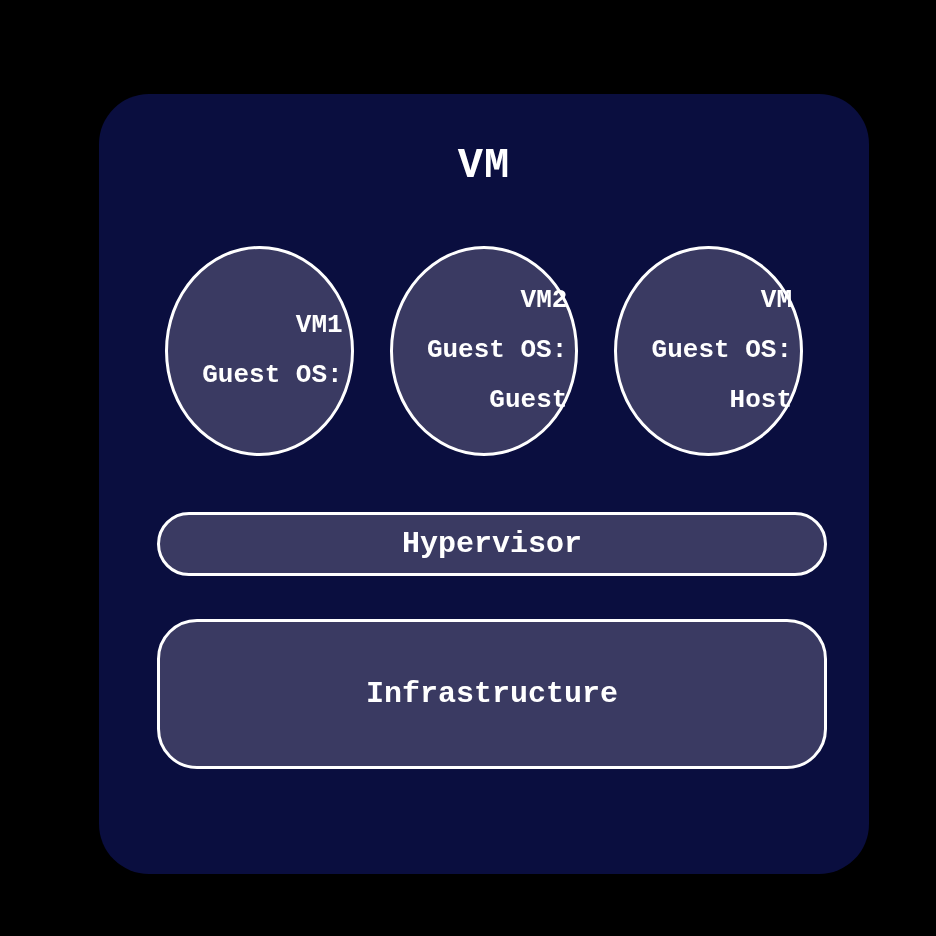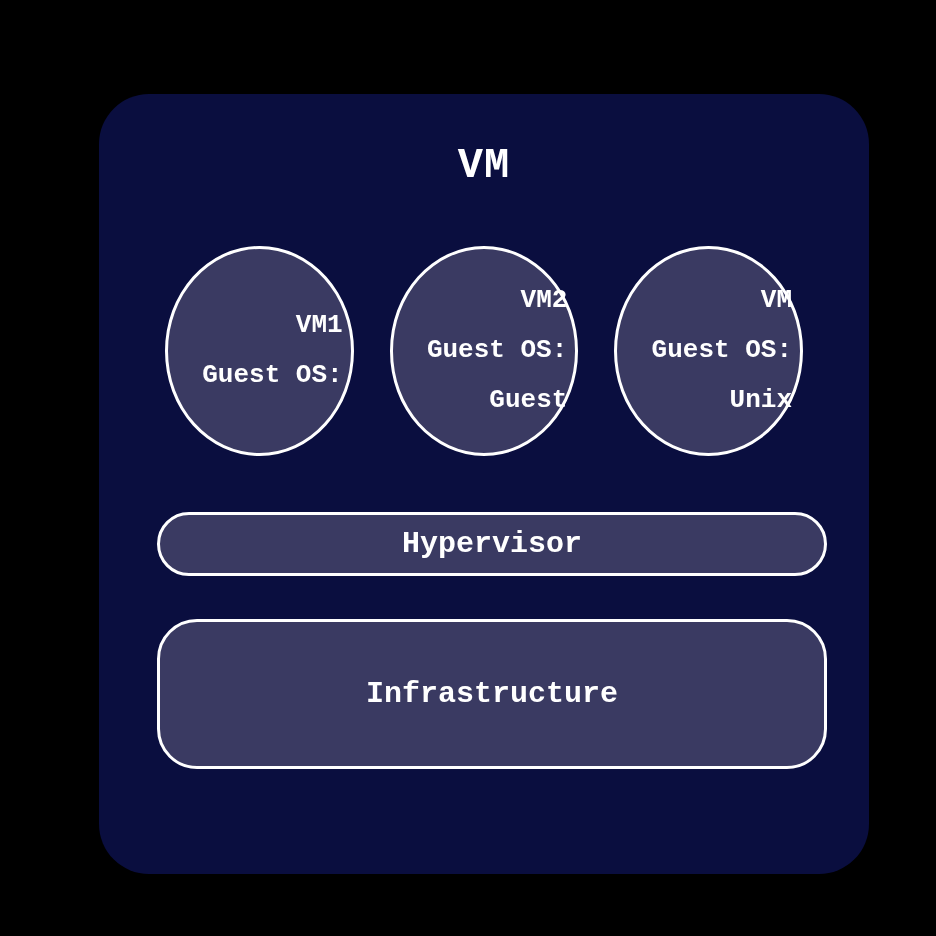--- a/index.html
+++ b/index.html
@@ -92,21 +92,21 @@
       <div>Guest OS:</div>
     </div>
     <div class="circle">
       <div>VM2</div>
       <div>Guest OS:</div>
       <div>Guest</div>
     </div>
     <div class="circle">
       <div>VM</div>
       <div>Guest OS:</div>
-      <div>Unix</div>
+      <div>Host</div>
     </div>
   </div>
 
   <div class="pill hypervisor">
     <span>Hypervisor</span>
   </div>
 
   <div class="pill infrastructure">
     <div>Infrastructure</div>
   </div>

